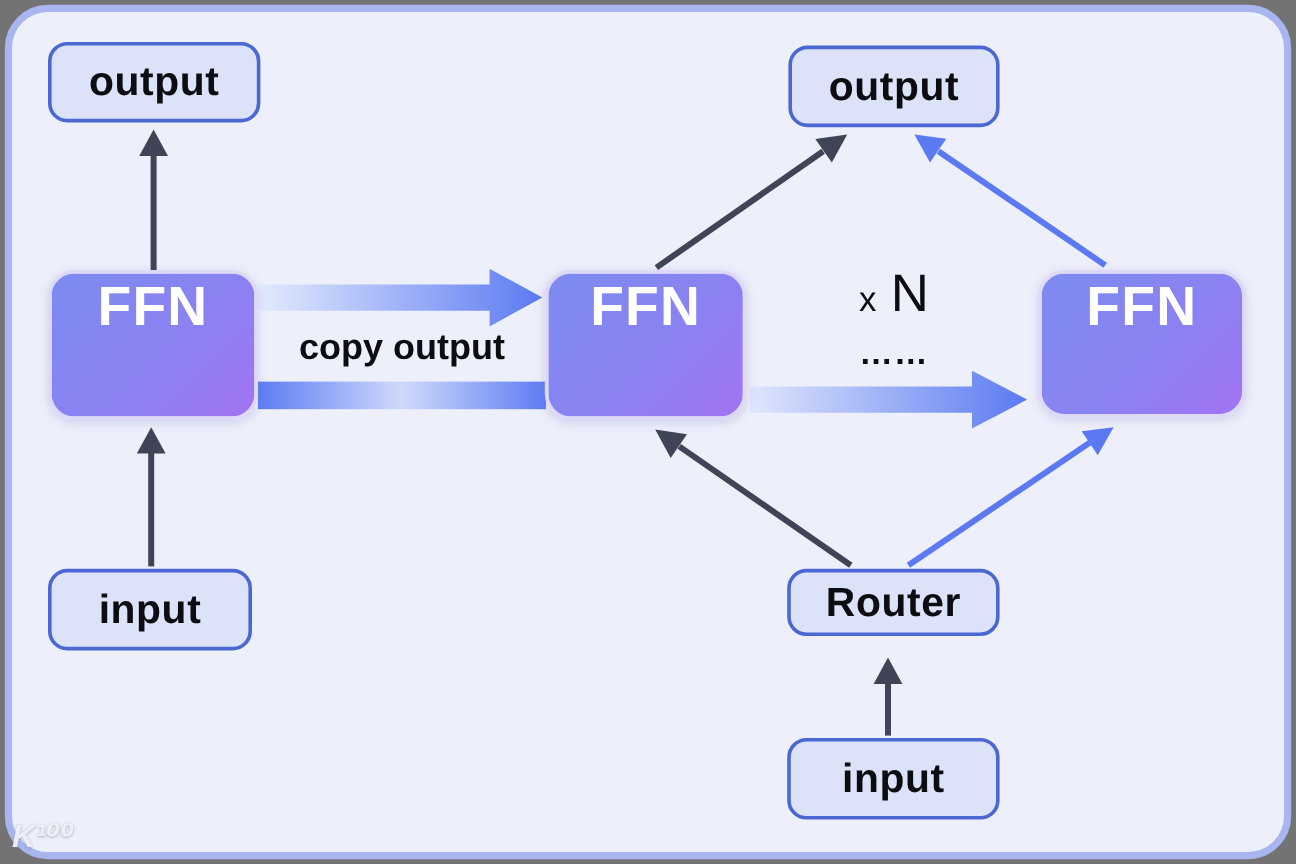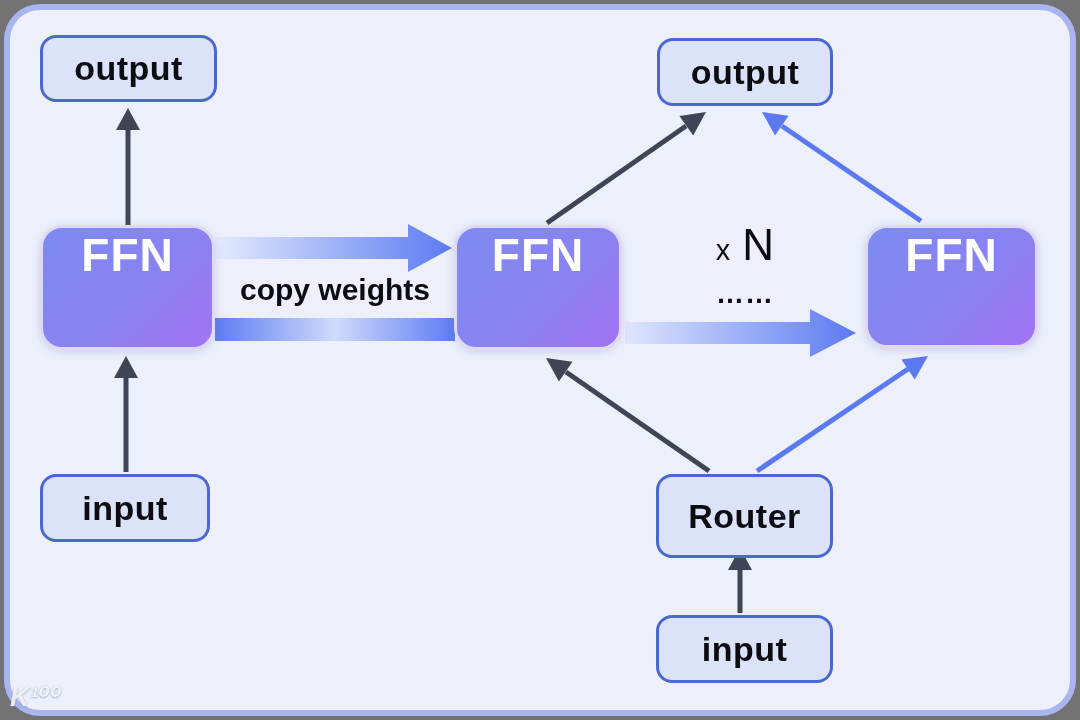--- a/index.html
+++ b/index.html
@@ -131,30 +131,30 @@
   </div>
 
   <div class="ffn" style="left:865px;top:225px;width:173px;height:123px;">
     <span>FFN</span>
   </div>
 
   <div class="node" style="left:40px;top:474px;width:170px;height:68px;">
     <span>input</span>
   </div>
 
-  <div class="node" style="left:656px;top:474px;width:177px;height:84px;">
+  <div class="node" style="left:656px;top:474px;width:177px;height:56px;">
     <span>Router</span>
   </div>
 
   <div class="node" style="left:656px;top:615px;width:177px;height:68px;">
     <span>input</span>
   </div>
 
   <div class="copy-weights">
-    <span>copy weights</span>
+    <span>copy output</span>
   </div>
 
   <div class="xn">
     <span class="x">x</span>
     <span class="n">N</span>
   </div>
 
   <div class="dots">
     <span>……</span>
   </div>

